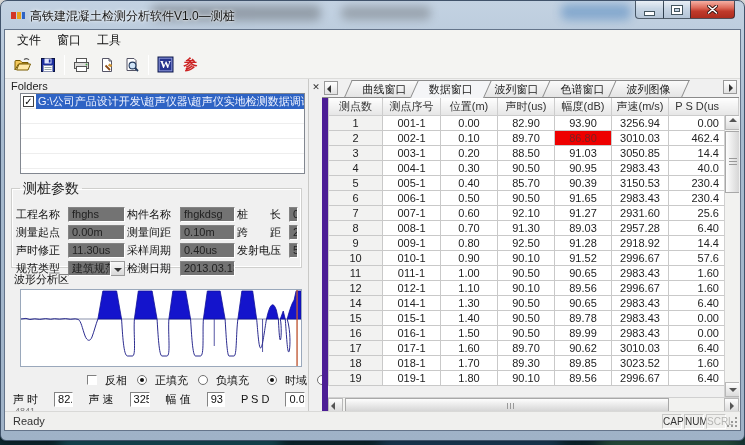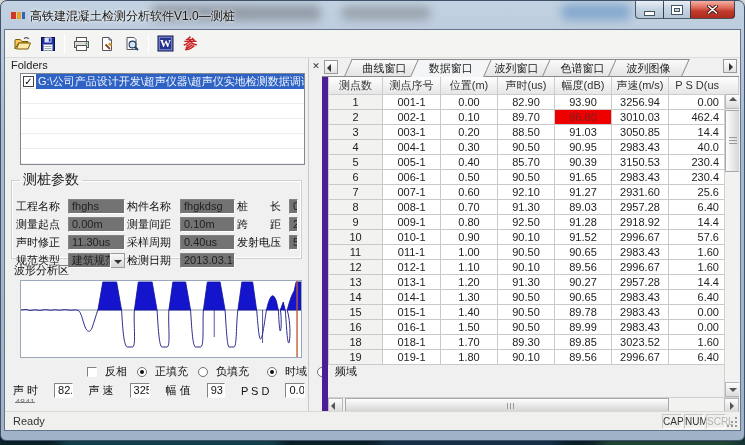--- a/index.html
+++ b/index.html
@@ -169,20 +169,25 @@
         <svg width="11" height="9" viewBox="0 0 11 9">
           <path d="M1.5,1 L9.5,8 M9.5,1 L1.5,8" stroke="#3a1511" stroke-width="3.4" stroke-linecap="round"></path>
           <path d="M1.5,1 L9.5,8 M9.5,1 L1.5,8" stroke="#fff" stroke-width="1.6" stroke-linecap="round"></path>
         </svg>
       </div>
     </div>
   </div>
 
   <div class="app-inner">
 
+    <div class="menubar">
+      <span class="menu-item">文件</span>
+      <span class="menu-item">窗口</span>
+      <span class="menu-item">工具</span>
+    </div>
 
     <div class="toolbar">
       <div class="tool-btn">
         <svg width="18" height="16" viewBox="0 0 18 16">
           <path d="M1,13 L1,4.5 Q1,3.5 2,3.5 L6.2,3.5 L8,5.5 L14,5.5 L14,7 L4.5,7 Z" fill="#f5c95c" stroke="#7a5c00"></path>
           <path d="M2.6,13 L5,7 L16.5,7 L14,13 Z" fill="#ffe9a8" stroke="#7a5c00"></path>
           <path d="M10,2.5 q3,-2 5,0.5" fill="none" stroke="#555" stroke-width="1.1"></path>
         </svg>
       </div>
       <div class="tool-btn">
@@ -499,29 +504,20 @@
                 <tr>
                   <td>12</td>
                   <td>012-1</td>
                   <td>1.10</td>
                   <td>90.10</td>
                   <td>89.56</td>
                   <td>2996.67</td>
                   <td class="psd">1.60</td>
                 </tr>
                 <tr>
-                  <td>13</td>
-                  <td>013-1</td>
-                  <td>1.20</td>
-                  <td>91.30</td>
-                  <td>90.27</td>
-                  <td>2957.28</td>
-                  <td class="psd">14.4</td>
-                </tr>
-                <tr>
                   <td>14</td>
                   <td>014-1</td>
                   <td>1.30</td>
                   <td>90.50</td>
                   <td>90.65</td>
                   <td>2983.43</td>
                   <td class="psd">6.40</td>
                 </tr>
                 <tr>
                   <td>15</td>
@@ -533,20 +529,29 @@
                   <td class="psd">0.00</td>
                 </tr>
                 <tr>
                   <td>16</td>
                   <td>016-1</td>
                   <td>1.50</td>
                   <td>90.50</td>
                   <td>89.99</td>
                   <td>2983.43</td>
                   <td class="psd">0.00</td>
+                </tr>
+                <tr>
+                  <td>17</td>
+                  <td>017-1</td>
+                  <td>1.60</td>
+                  <td>89.70</td>
+                  <td>90.62</td>
+                  <td>3010.03</td>
+                  <td class="psd">6.40</td>
                 </tr>
                 <tr>
                   <td>18</td>
                   <td>018-1</td>
                   <td>1.70</td>
                   <td>89.30</td>
                   <td>89.85</td>
                   <td>3023.52</td>
                   <td class="psd">1.60</td>
                 </tr>

